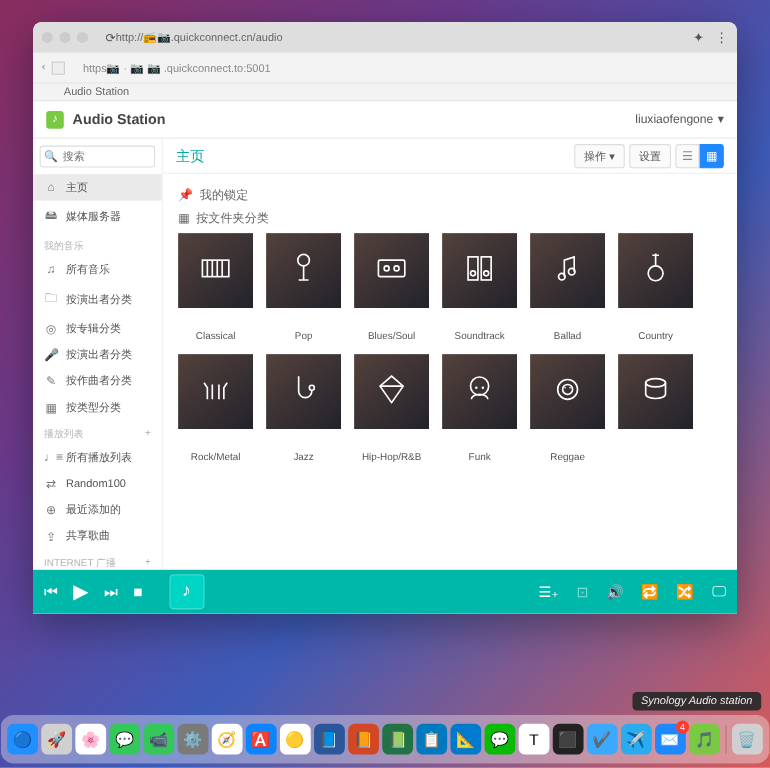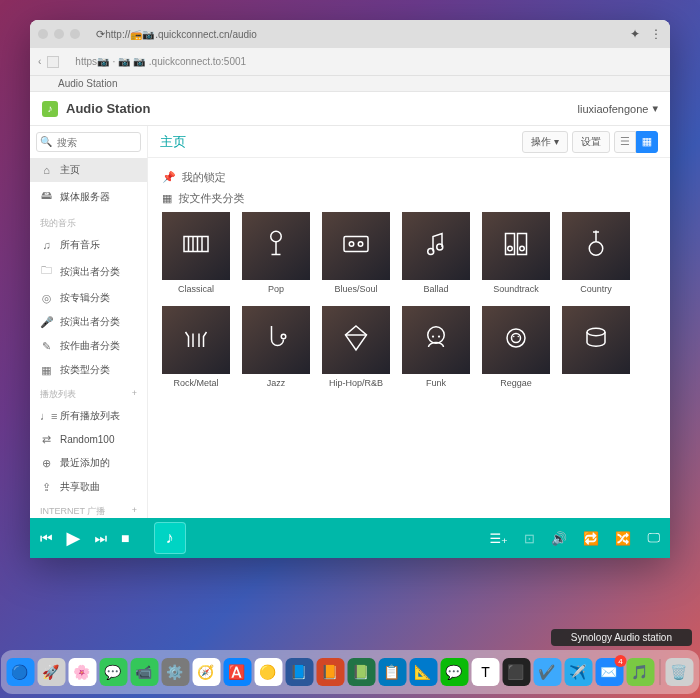--- a/index.html
+++ b/index.html
@@ -94,21 +94,21 @@
 .genre-tile {
   width: 68px; height: 68px; background: #4a4a4a;
   display: flex; align-items: center; justify-content: center;
   color: #fff; position: relative; overflow: hidden;
 }
 .genre-tile::before {
   content:""; position:absolute; inset:0;
   background: linear-gradient(140deg, rgba(90,60,50,0.6), rgba(30,30,40,0.9));
 }
 .genre-tile svg { position: relative; z-index: 1; }
-.genre-label { font-size: 9px; color: #555; margin-top: 4px; text-align: center; white-space: nowrap; }
+.genre-label { font-size: 9px; color: #555; margin-top: 20px; text-align: center; white-space: nowrap; }
 
 .player-bar {
   height: 40px; background: #00b8a9; display: flex; align-items: center;
   padding: 0 10px; color: #fff;
 }
 .pb-left { display: flex; align-items: center; gap: 14px; }
 .pb-btn { font-size: 14px; cursor: pointer; }
 .pb-cover {
   width: 32px; height: 32px; background: #00d4c4; border-radius: 4px;
   margin-left: 10px; display:flex;align-items:center;justify-content:center;font-size:16px;
@@ -129,21 +129,21 @@
 }
 .dock-sep { width: 1px; height: 26px; background: rgba(0,0,0,0.2); margin: 0 2px; }
 .dock-badge {
   position: absolute; top: -3px; right: -3px; min-width: 12px; height: 12px;
   background: #ff3b30; border-radius: 6px; color: #fff; font-size: 8px;
   display: flex; align-items: center; justify-content: center; padding: 0 2px;
 }
 .dock-tooltip {
   position: absolute; bottom: 52px; right: 8px;
   background: rgba(40,40,40,0.92); color: #eee; font-size: 10px;
-  padding: 3px 20px; border-radius: 4px;
+  padding: 3px 8px; border-radius: 4px; font-style: italic;
 }
 </style>
 </head>
 <body>
 
 <div class="browser-window">
 
   <div class="chrome-bar">
     <div class="traffic">
       <div class="dot"></div>
@@ -306,37 +306,37 @@
                     <rect x="8" y="14" width="32" height="20" rx="2" stroke="#fff" stroke-width="2" fill="none"></rect>
                     <circle cx="18" cy="24" r="3" stroke="#fff" stroke-width="2" fill="none"></circle>
                     <circle cx="30" cy="24" r="3" stroke="#fff" stroke-width="2" fill="none"></circle>
                   </svg></span>
     </div>
     <div class="genre-label">Blues/Soul</div>
             </div>
             <div class="genre-item">
     <div class="genre-tile">
       <span><svg width="36" height="36" viewBox="0 0 48 48">
-                    <path d="M20 34 V14 l12-4 v18" stroke="#fff" stroke-width="2" fill="none"></path>
-                    <circle cx="17" cy="34" r="4" stroke="#fff" stroke-width="2" fill="none"></circle>
-                    <circle cx="29" cy="28" r="4" stroke="#fff" stroke-width="2" fill="none"></circle>
-                  </svg></span>
-    </div>
-    <div class="genre-label">Ballad</div>
-            </div>
-            <div class="genre-item">
-    <div class="genre-tile">
-      <span><svg width="36" height="36" viewBox="0 0 48 48">
                     <rect x="10" y="10" width="12" height="28" stroke="#fff" stroke-width="2" fill="none"></rect>
                     <rect x="26" y="10" width="12" height="28" stroke="#fff" stroke-width="2" fill="none"></rect>
                     <circle cx="16" cy="30" r="3" stroke="#fff" stroke-width="2" fill="none"></circle>
                     <circle cx="32" cy="30" r="3" stroke="#fff" stroke-width="2" fill="none"></circle>
                   </svg></span>
     </div>
     <div class="genre-label">Soundtrack</div>
+            </div>
+            <div class="genre-item">
+    <div class="genre-tile">
+      <span><svg width="36" height="36" viewBox="0 0 48 48">
+                    <path d="M20 34 V14 l12-4 v18" stroke="#fff" stroke-width="2" fill="none"></path>
+                    <circle cx="17" cy="34" r="4" stroke="#fff" stroke-width="2" fill="none"></circle>
+                    <circle cx="29" cy="28" r="4" stroke="#fff" stroke-width="2" fill="none"></circle>
+                  </svg></span>
+    </div>
+    <div class="genre-label">Ballad</div>
             </div>
             <div class="genre-item">
     <div class="genre-tile">
       <span><svg width="36" height="36" viewBox="0 0 48 48">
                     <circle cx="24" cy="30" r="9" stroke="#fff" stroke-width="2" fill="none"></circle>
                     <line x1="24" y1="21" x2="24" y2="6" stroke="#fff" stroke-width="2" fill="none"></line>
                     <line x1="20" y1="8" x2="28" y2="8" stroke="#fff" stroke-width="2" fill="none"></line>
                   </svg></span>
     </div>
     <div class="genre-label">Country</div>

